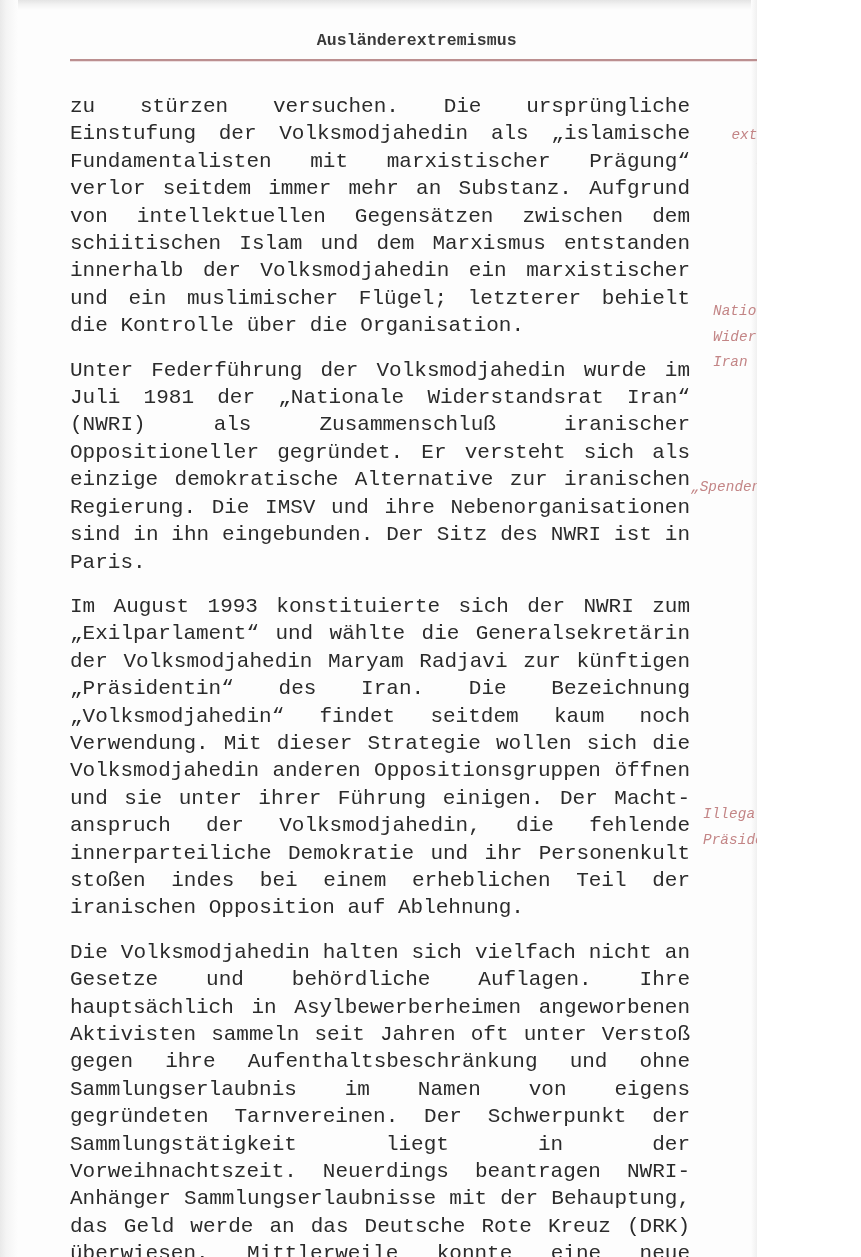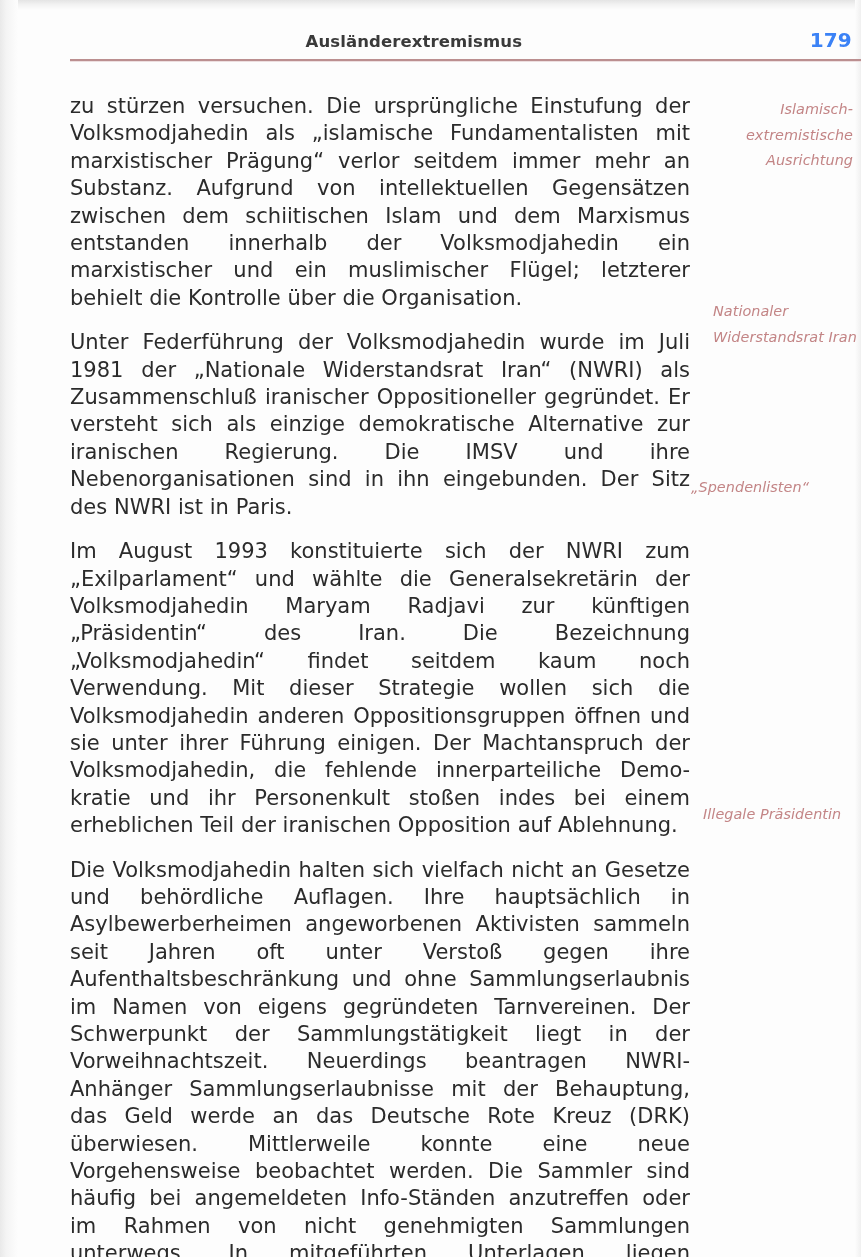--- a/index.html
+++ b/index.html
@@ -6,25 +6,26 @@
     margin: 0;
     padding: 0;
     background: #ffffff;
   }
   body {
     font-family: "DejaVu Sans", "Liberation Sans", sans-serif;
   }
 
   #page {
     position: relative;
-    width: 861px;
+    width: 757px;
     height: 1257px;
     background: #fdfdfd;
     overflow: hidden;
     box-sizing: border-box;
+    font-family: Liberation Mono, monospace;
   }
 
   
   .scan-edge-left {
     position: absolute;
     left: 0; top: 0;
     width: 18px; height: 1257px;
     background: linear-gradient(to right, #e9e9e9 0%, #f4f4f4 35%, #fdfdfd 100%);
   }
   .scan-edge-top {

